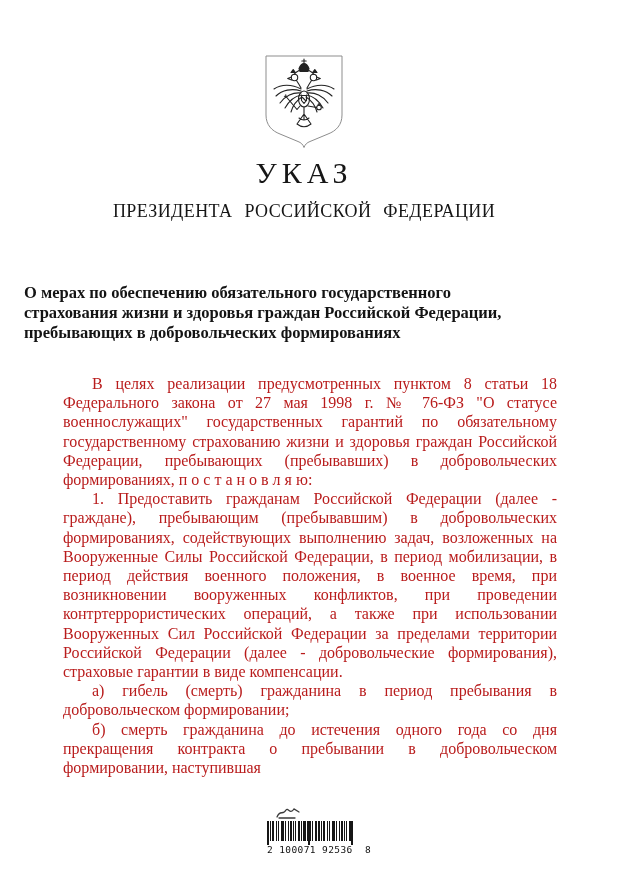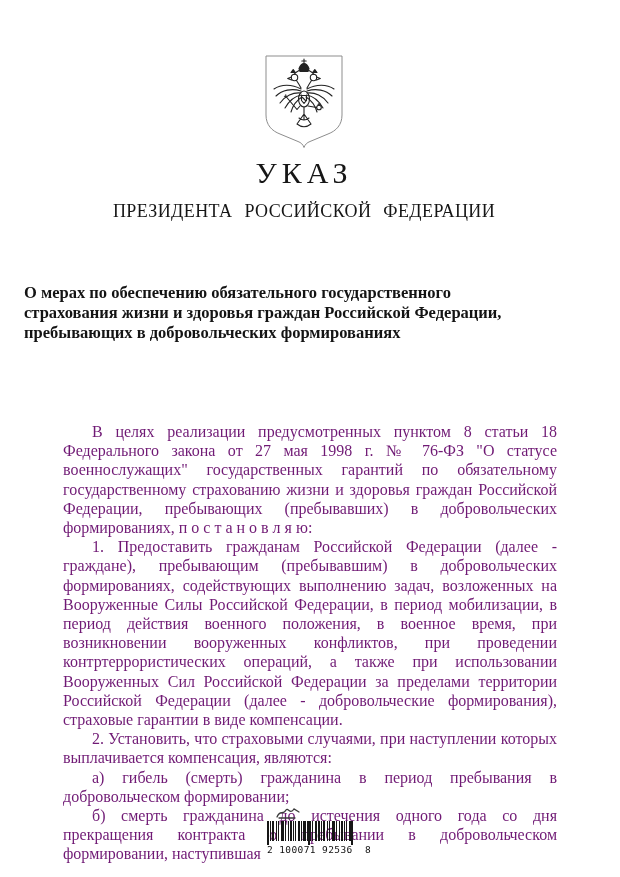--- a/index.html
+++ b/index.html
@@ -66,22 +66,21 @@
   }
   .body {
     position: absolute;
     top: 374px;
     left: 63px;
     width: 494px;
     font-size: 16px;
     line-height: 19.2px;
     text-align: justify;
     hyphens: none;
-    color: #701a75;
-    margin-top: 48px;
+    color: #b91c1c;
   }
   .body p {
     margin: 0;
     text-indent: 29px;
   }
   .barcode-block {
     position: absolute;
     top: 806px;
     left: 267px;
     width: 88px;
@@ -160,21 +159,20 @@
 
   <div class="title">
     <div>О мерах по обеспечению обязательного государственного</div>
     <div>страхования жизни и здоровья граждан Российской Федерации,</div>
     <div>пребывающих в добровольческих формированиях</div>
   </div>
 
   <div class="body">
     <p>В целях реализации предусмотренных пунктом 8 статьи 18 Федерального закона от 27 мая 1998 г. № 76-ФЗ "О статусе военнослужащих" государственных гарантий по обязательному государственному страхованию жизни и здоровья граждан Российской Федерации, пребывающих (пребывавших) в добровольческих формированиях, п о с т а н о в л я ю:</p>
     <p>1. Предоставить гражданам Российской Федерации (далее - граждане), пребывающим (пребывавшим) в добровольческих формированиях, содействующих выполнению задач, возложенных на Вооруженные Силы Российской Федерации, в период мобилизации, в период действия военного положения, в военное время, при возникновении вооруженных конфликтов, при проведении контртеррористических операций, а также при использовании Вооруженных Сил Российской Федерации за пределами территории Российской Федерации (далее - добровольческие формирования), страховые гарантии в виде компенсации.</p>
-    <p>2. Установить, что страховыми случаями, при наступлении которых выплачивается компенсация, являются:</p>
     <p>а) гибель (смерть) гражданина в период пребывания в добровольческом формировании;</p>
     <p>б) смерть гражданина до истечения одного года со дня прекращения контракта о пребывании в добровольческом формировании, наступившая</p>
   </div>
 
   <div class="barcode-block">
     <svg class="ink" width="26" height="14" viewBox="0 0 26 14" xmlns="http://www.w3.org/2000/svg">
       <path d="M2,11 C5,3 8,10 11,4 C13,1 15,9 19,3 L24,6 M4,12 L20,12" stroke="#3a3a3a" fill="none" stroke-width="1.3" stroke-linecap="round"></path>
     </svg>
     <svg class="bars" width="86" height="24" viewBox="0 0 86 24" xmlns="http://www.w3.org/2000/svg">
       <line x1="0" y1="10" x2="86" y2="10" stroke="#161616" stroke-width="20" stroke-dasharray="2 1 1 1 2 2 1 1 1 2 3 1 1 2 1 1 2 1 1 1 1 2 2 1 1 1 3 1 1 2 1 1 1 2 2 1"></line>

